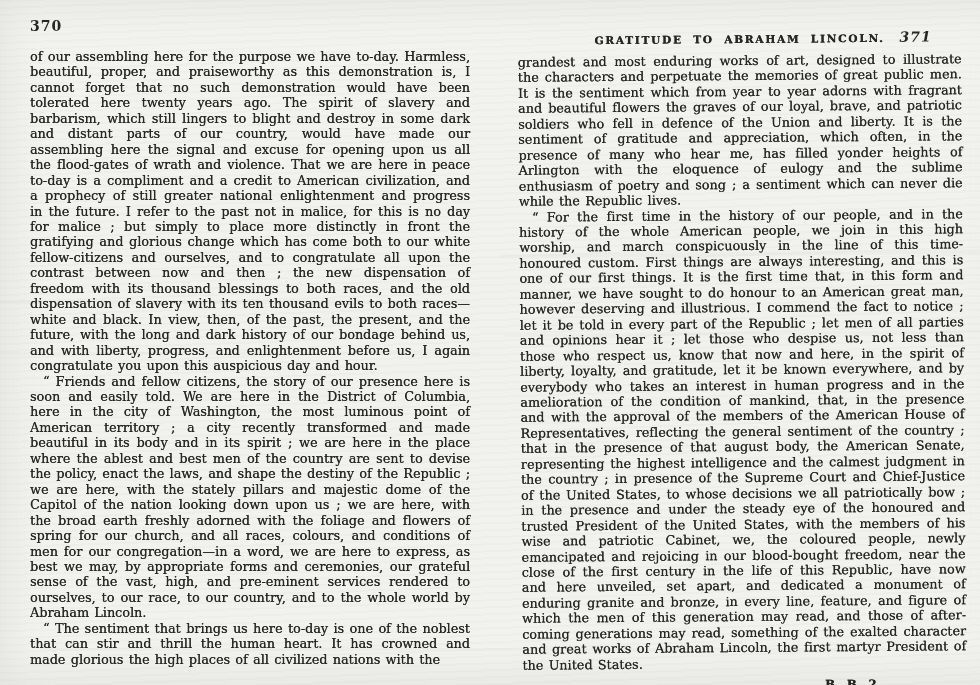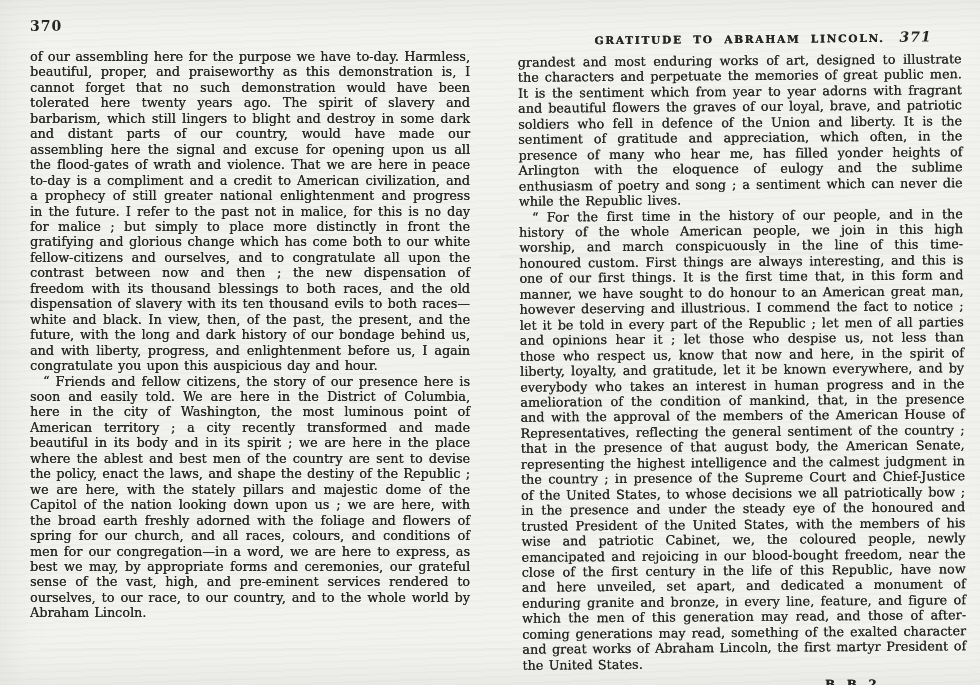--- a/index.html
+++ b/index.html
@@ -116,20 +116,21 @@
   <div class="scan-streak" style="left:40px; top:648px; width:900px; height:3px; opacity:.25;"></div>
 
   <section class="page page-left">
     <header class="running-header">
       <span class="folio">370</span>
       <span class="folio-spacer"></span>
     </header>
     <div class="page-body">
       <p>of our assembling here for the purpose we have to-day.  Harmless, beautiful, proper, and praiseworthy as this demonstration is, I cannot forget that no such demonstration would have been tolerated here twenty years ago.  The spirit of slavery and barbarism, which still lingers to blight and destroy in some dark and distant parts of our country, would have made our assembling here the signal and excuse for opening upon us all the flood-gates of wrath and violence. That we are here in peace to-day is a compliment and a credit to American civilization, and a prophecy of still greater national enlightenment and progress in the future.  I refer to the past not in malice, for this is no day for malice ; but simply to place more distinctly in front the gratifying and glorious change which has come both to our white fellow-citizens and ourselves, and to congratulate all upon the contrast between now and then ; the new dispensation of freedom with its thousand blessings to both races, and the old dispensation of slavery with its ten thousand evils to both races—white and black.  In view, then, of the past, the present, and the future, with the long and dark history of our bondage behind us, and with liberty, progress, and enlightenment before us, I again congratulate you upon this auspicious day and hour.</p>
       <p class="indented">“ Friends and fellow citizens, the story of our presence here is soon and easily told.  We are here in the District of Columbia, here in the city of Washington, the most luminous point of American territory ; a city recently transformed and made beautiful in its body and in its spirit ; we are here in the place where the ablest and best men of the country are sent to devise the policy, enact the laws, and shape the destiny of the Republic ; we are here, with the stately pillars and majestic dome of the Capitol of the nation looking down upon us ; we are here, with the broad earth freshly adorned with the foliage and flowers of spring for our church, and all races, colours, and conditions of men for our congregation—in a word, we are here to express, as best we may, by appropriate forms and ceremonies, our grateful sense of the vast, high, and pre-eminent services rendered to ourselves, to our race, to our country, and to the whole world by Abraham Lincoln.</p>
+      <p class="indented">“ The sentiment that brings us here to-day is one of the noblest that can stir and thrill the human heart.  It has crowned and made glorious the high places of all civilized nations with the</p>
     </div>
   </section>
 
   <section class="page page-right">
     <div class="tilt">
       <header class="running-header">
         <span class="folio-spacer"></span>
         <span class="running-head">GRATITUDE TO ABRAHAM LINCOLN.</span>
         <span class="folio right">371</span>
       </header>

